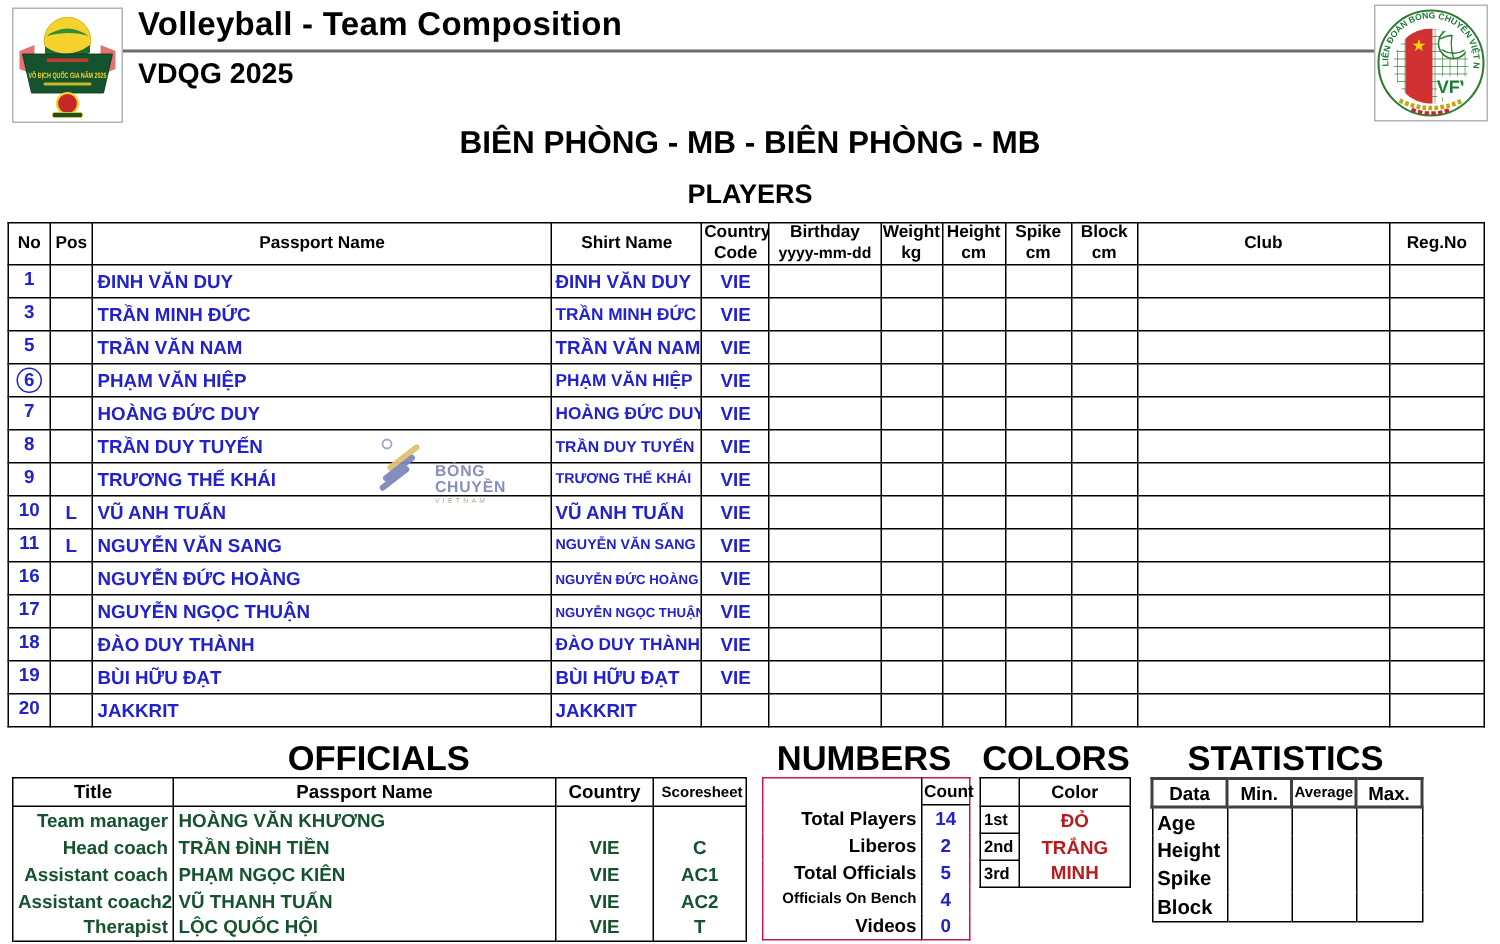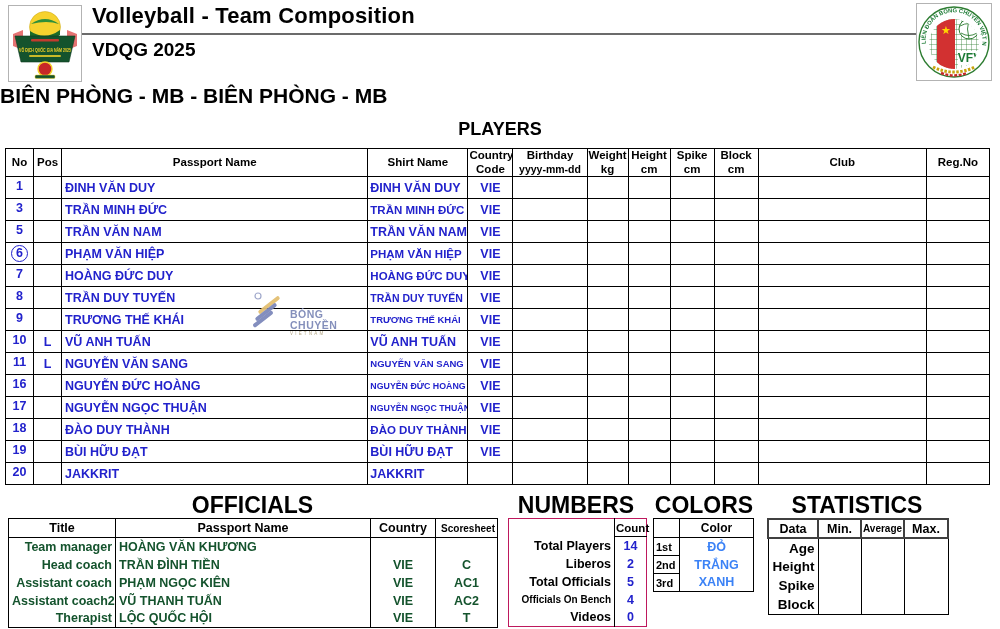--- a/index.html
+++ b/index.html
@@ -9,21 +9,21 @@
     font-family:"Liberation Sans","DejaVu Sans",sans-serif; overflow:hidden; color:#000;
   }
   .abs { position:absolute; }
 
   
   .logo-box { border:1px solid #b3b3b3; background:#fff; }
   .app-title { left:92px; top:3px; font-size:22px; font-weight:bold; letter-spacing:0.2px; }
   .title-rule { left:82px; top:33px; width:836px; border-top:2px solid #6b6b6b; height:0; }
   .app-subtitle { left:92px; top:39px; font-size:19px; font-weight:bold; }
 
-  .team-title { left:0; top:84px; width:1000px; text-align:left; font-size:21px; font-weight:bold; }
+  .team-title { left:0; top:84px; width:1000px; text-align:center; font-size:21px; font-weight:bold; }
   .section-banner { left:0; top:119px; width:1000px; text-align:center; font-size:18px; font-weight:bold; }
 
   
   table { border-collapse:collapse; table-layout:fixed; }
   .players-table { left:5px; top:148px; width:985px; }
   .players-table th {
     border:1px solid #000; font-size:11.5px; font-weight:bold; padding:0 1px;
     line-height:1.15; height:28px; overflow:hidden;
   }
   .players-table th .sub { font-size:10.5px; }
@@ -52,27 +52,27 @@
   .numbers-table { left:508px; top:518px; width:138px; border:1px solid #be185d; }
   .numbers-table th.blank { border:none; }
   .numbers-table th.count { border-left:1px solid #000; border-bottom:1px solid #000; font-size:11.5px; font-weight:bold; height:18px; }
   .numbers-table td.label { text-align:right; font-weight:bold; font-size:12.5px; color:#000; padding:0 3px; height:18px; white-space:nowrap; }
   .numbers-table td.val { border-left:1px solid #000; text-align:center; color:#2222cc; font-weight:bold; font-size:12.5px; }
 
   .colors-table { left:653px; top:518px; width:100px; border:1px solid #000; }
   .colors-table th.blank { border:none; }
   .colors-table th.color-h { border-left:1px solid #000; border-bottom:1px solid #000; font-size:12px; font-weight:bold; height:19px; }
   .colors-table td.rank { border:1px solid #000; font-weight:bold; font-size:11px; color:#000; padding:0 2px; height:18px; }
-  .colors-table td.cval { border-left:1px solid #000; text-align:center; color:#3b82f6; font-weight:bold; font-size:12.5px; }
+  .colors-table td.cval { border-left:1px solid #000; text-align:center; color:#b91c1c; font-weight:bold; font-size:12.5px; }
 
   .stats-table { left:767px; top:518px; width:180px; border:1px solid #000; }
   .stats-table th { border:2px solid #404040; font-size:12.5px; font-weight:bold; height:19px; }
   .stats-table th.small { font-size:10px; }
   .stats-table td { border-left:1px solid #000; border-right:1px solid #000; height:19px; padding:0 3px; }
-  .stats-table td.label { text-align:right; font-weight:bold; font-size:13.5px; color:#000; white-space:nowrap; }
+  .stats-table td.label { text-align:left; font-weight:bold; font-size:13.5px; color:#000; white-space:nowrap; }
 
   
   .watermark { left:250px; top:289px; display:flex; align-items:flex-start; gap:2px; opacity:0.95; pointer-events:none; z-index:5; }
   .wm-text { line-height:1.05; margin-top:20px; }
   .wm-l1, .wm-l2 { font-size:10.5px; font-weight:bold; color:#7e8ab8; letter-spacing:0.5px; }
   .wm-sub { font-size:4.5px; color:#b0a27e; letter-spacing:2.2px; margin-top:1px; }
 </style>
 </head>
 <body>
 
@@ -509,21 +509,21 @@
         <td class="cval">ĐỎ</td>
       </tr>
 
       <tr>
         <td class="rank">2nd</td>
         <td class="cval">TRẮNG</td>
       </tr>
 
       <tr>
         <td class="rank">3rd</td>
-        <td class="cval">XANH</td>
+        <td class="cval">MINH</td>
       </tr>
 
   </tbody>
 </table>
 
 <table class="abs stats-table">
   <colgroup>
       <col style="width:50px">
       <col style="width:43px">
       <col style="width:43px">

